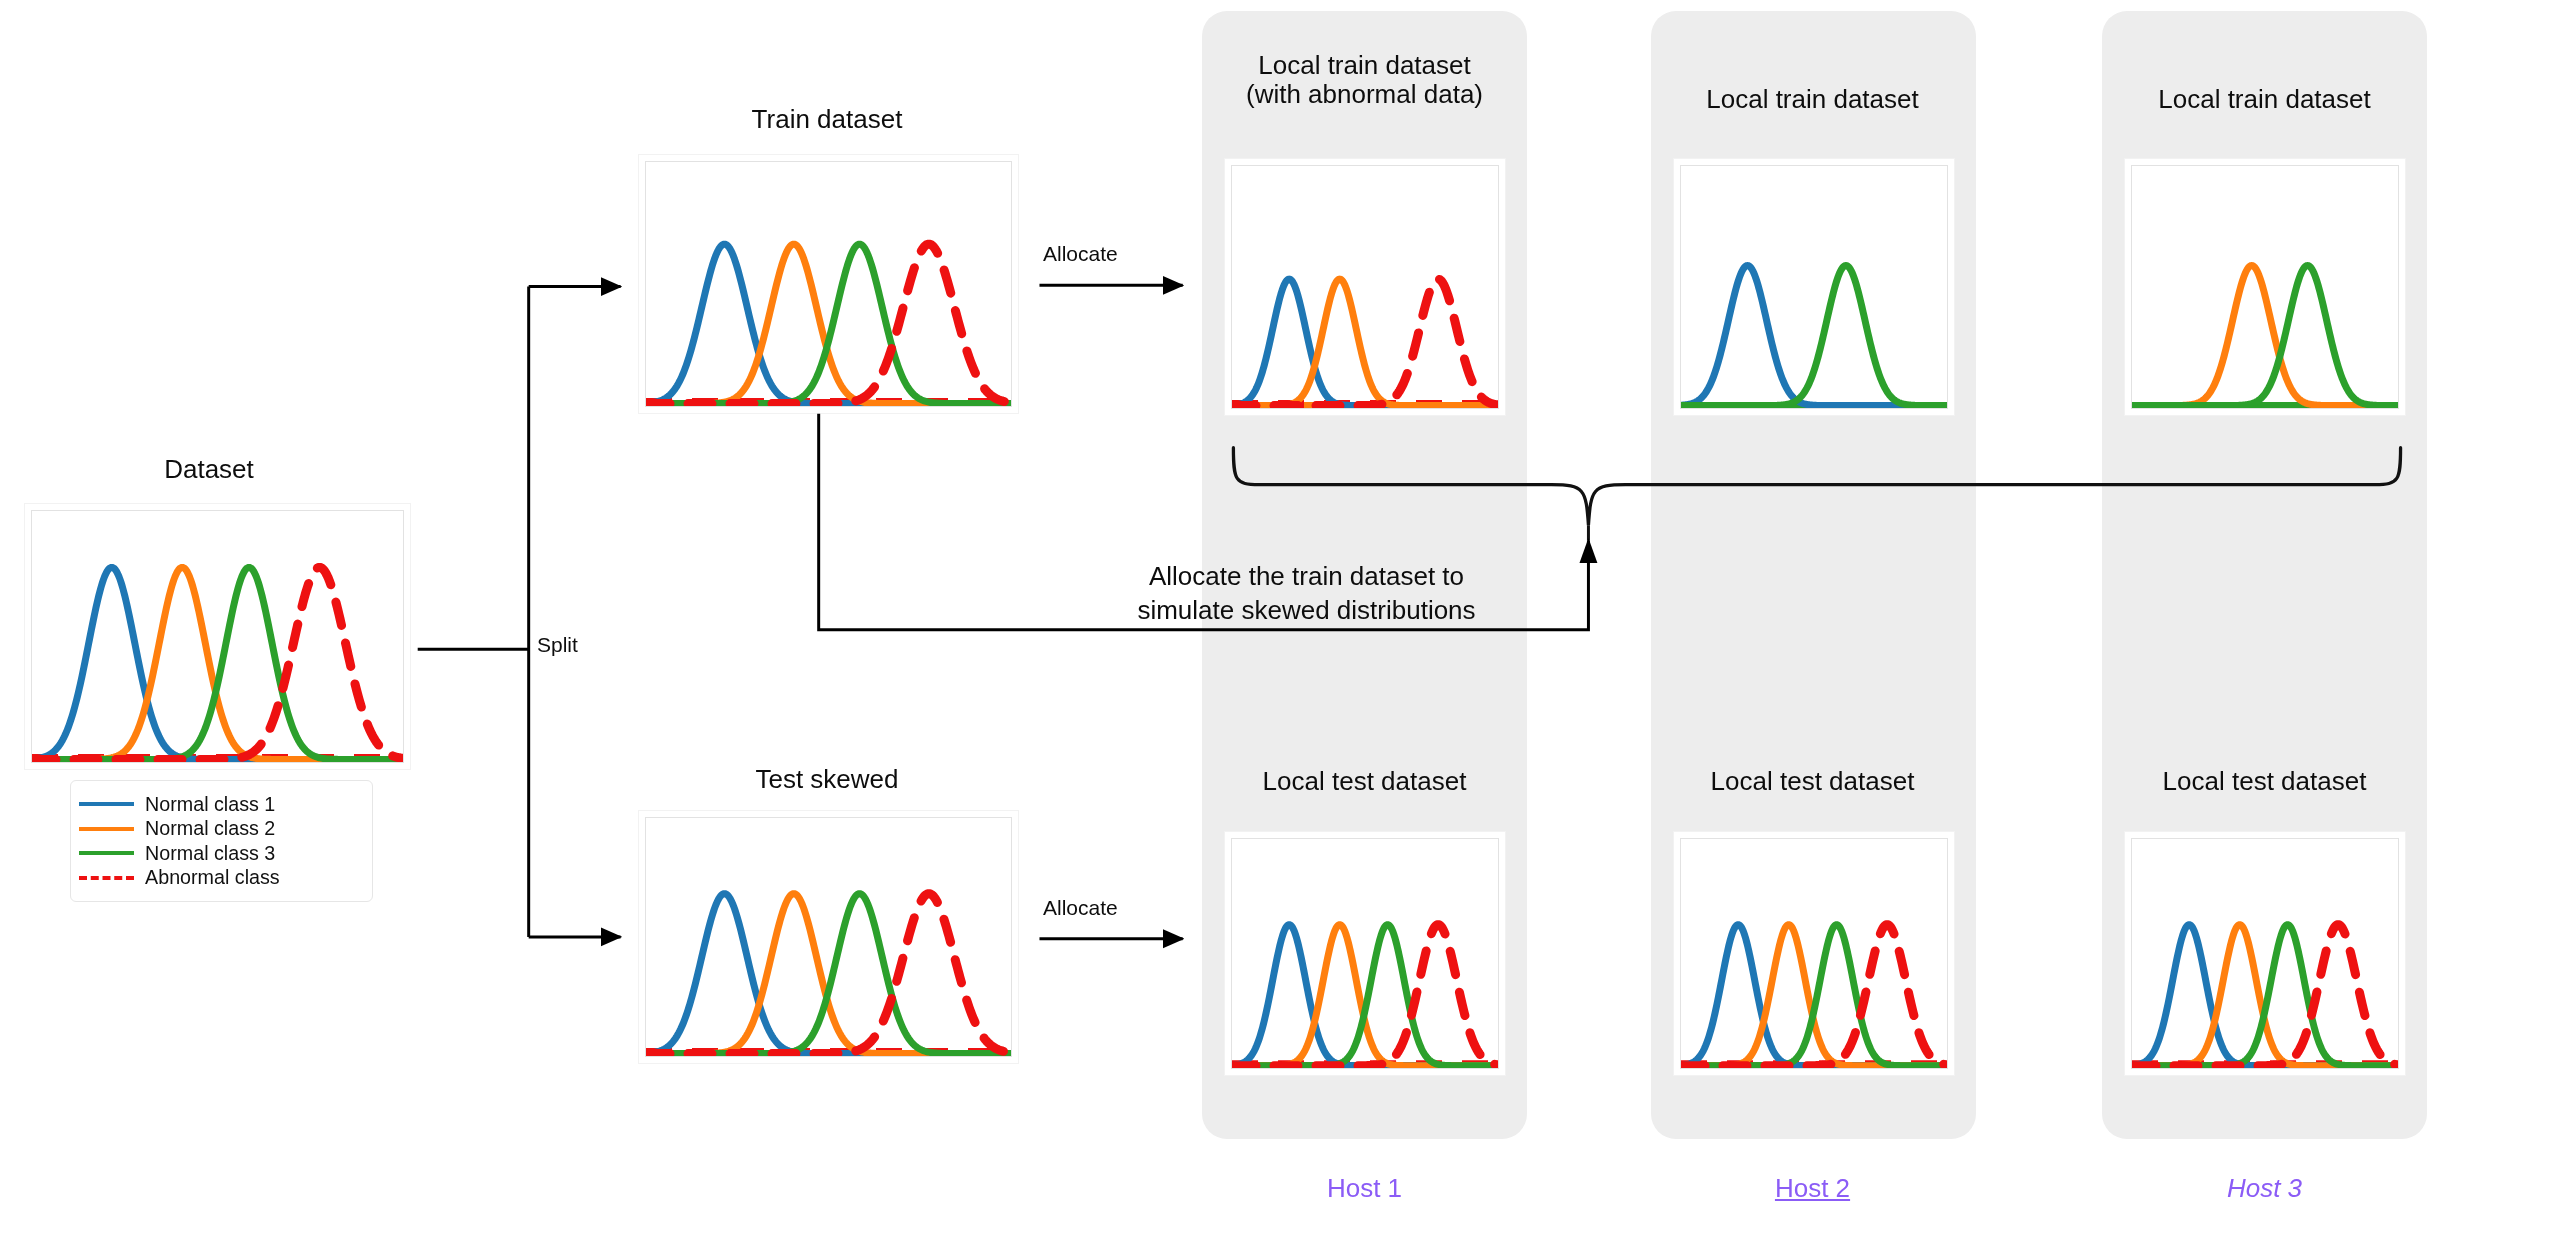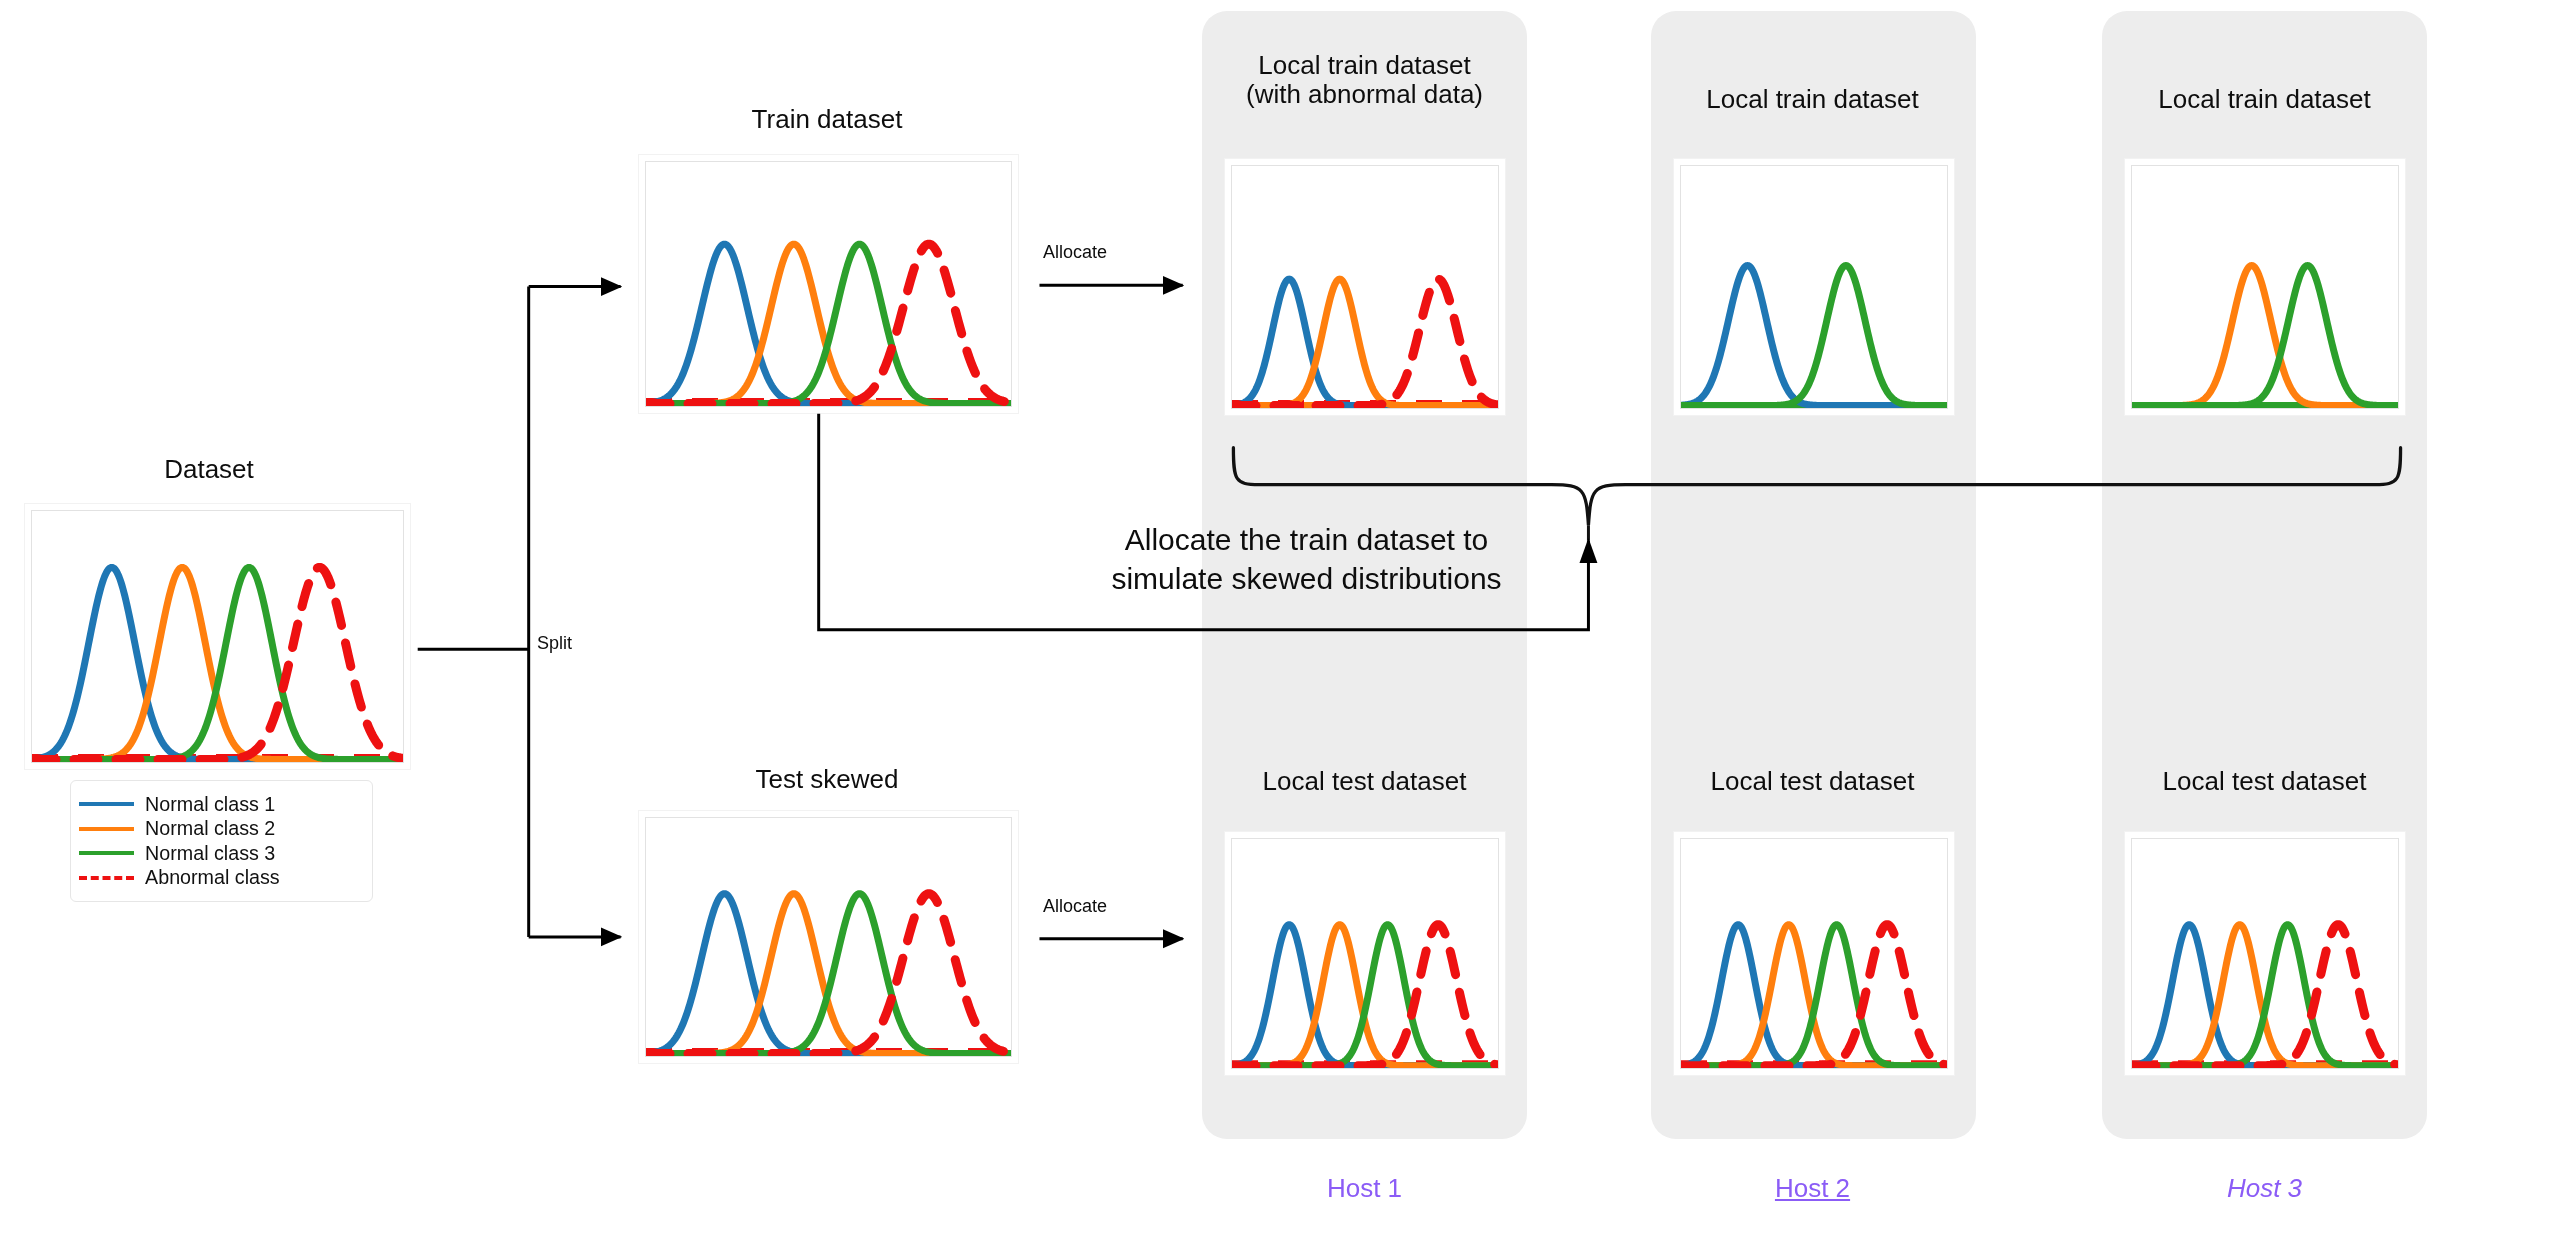--- a/index.html
+++ b/index.html
@@ -24,22 +24,22 @@
           padding:7.2px 10.7px 7.2px 8.4px;display:flex;flex-direction:column;justify-content:center;gap:3px;}
   .legrow{display:flex;align-items:center;height:21.5px;}
   .legswatch{width:55px;height:0;border-top:4.2px solid #000;margin-right:10.7px;flex:none;}
   .legswatch.dashed{border-top-style:dashed;border-top-width:4.8px;}
   .legtext{font-size:19.7px;color:#111;white-space:nowrap;}
 
   
   #wires{position:absolute;left:0;top:0;width:2576px;height:1236px;pointer-events:none;}
 
   
-  .wlabel{position:absolute;font-size:18px;color:#0d0d0d;white-space:nowrap;}
-  .note{position:absolute;font-size:30px;line-height:1.3;color:#0d0d0d;text-align:center;white-space:pre-line;}
+  .wlabel{position:absolute;font-size:21px;color:#0d0d0d;white-space:nowrap;}
+  .note{position:absolute;font-size:26px;line-height:1.3;color:#0d0d0d;text-align:center;white-space:pre-line;margin-top:40px;}
 </style>
 </head>
 <body>
 
 <div id="stage">
 
   <div class="host-col" style="left:1202px;top:10.7px;width:325px;height:1128px;"></div>
   <div class="host-col" style="left:1651px;top:10.7px;width:325px;height:1128px;"></div>
   <div class="host-col" style="left:2102px;top:10.7px;width:325px;height:1128px;"></div>
 

